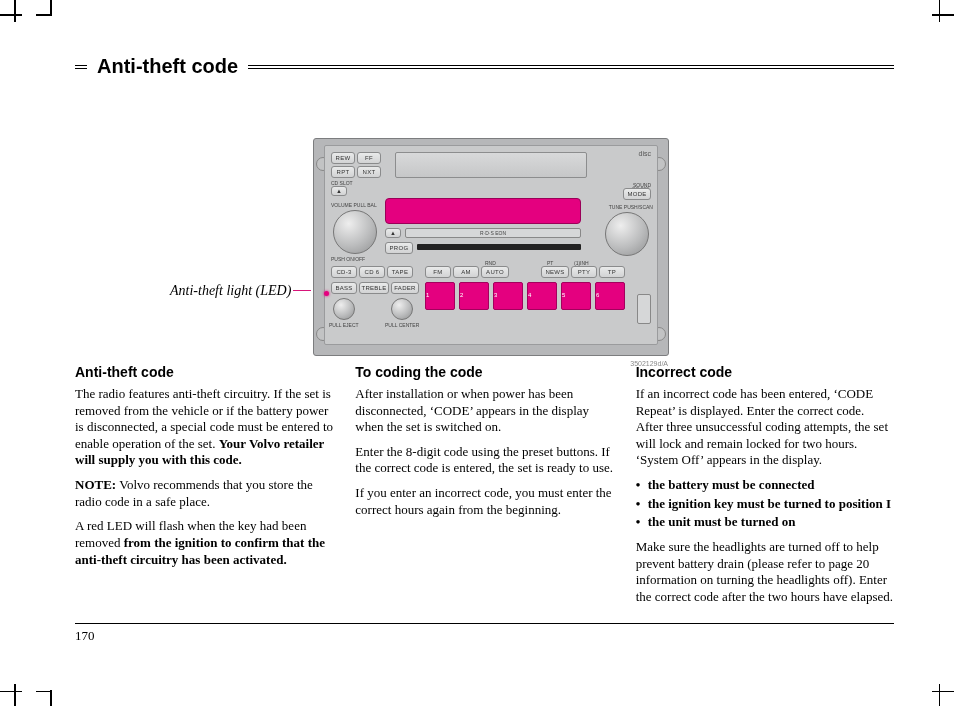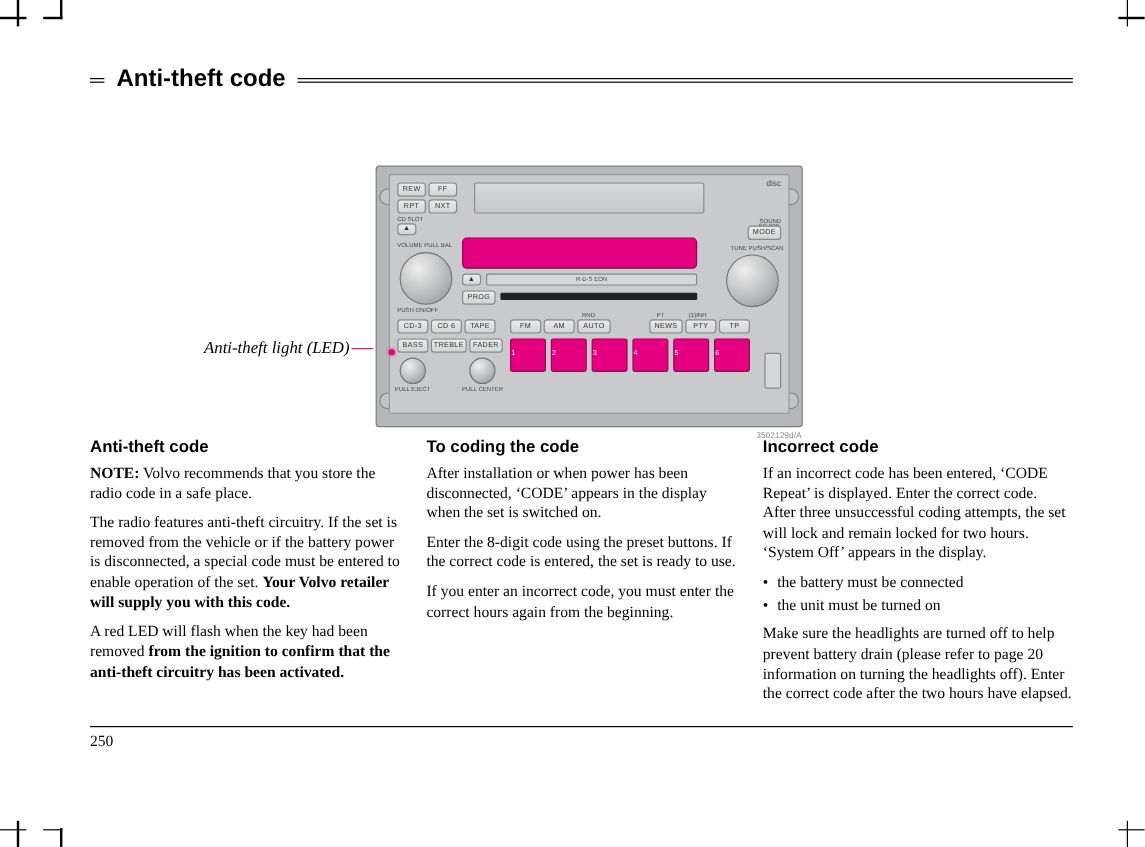--- a/index.html
+++ b/index.html
@@ -81,21 +81,21 @@
   .model{font:5px Arial;color:#555;position:absolute;right:8px;top:40px;}
   .volvo{font:5px Arial;color:#666;position:absolute;left:50%;transform:translateX(-50%);top:13px;letter-spacing:1px;}
   .sub{font:4px Arial;color:#777;position:absolute;left:50%;transform:translateX(-50%);top:19px;}
   .imgnum{position:absolute;right:0;bottom:-12px;font:7px Arial;color:#888;}
 
   
   .columns { display:flex; gap:22px; margin-top:6px; }
   .col { flex:1; font-size:13px; line-height:1.28; }
   .col h3 { font-family: Arial, Helvetica, sans-serif; font-weight:bold; font-size:14px; margin-bottom:4px;}
   .col p { margin-bottom:8px; }
-  .col ul { list-style:none; margin:2px 0 8px 0;}
+  .col ul { list-style:none; margin:2px 0 8px 0;font-weight:bold;}
   .col li { padding-left:12px; position:relative; margin-bottom:2px;}
   .col li::before{content:"•"; position:absolute; left:0; }
   .b{font-weight:bold;}
 
   .pagerule{border-top:1px solid #000; margin-top:10px;width:100%;}
   .pagenum{font-size:13px; margin-top:4px;}
 </style>
 </head>
 <body>
 
@@ -196,36 +196,37 @@
         <span class="label" style="left:60px;top:176px;">PULL CENTER</span>
         <div style="position:absolute;right:6px;top:148px;width:14px;height:30px;border:1px solid #888;border-radius:2px;background:#d6d7d8;"></div>
       </div>
       <span class="imgnum">3502129d/A</span>
     </div>
   </div>
 
   <div class="columns">
     <div class="col">
       <h3>Anti-theft code</h3>
+      <p><span>The radio features anti-theft circuitry. If the set is removed from the vehicle or if the battery power is disconnected, a special code must be entered to enable operation of the set.</span> <span class="b">Your Volvo retailer will supply you with this code.</span></p>
       <p><span class="b">NOTE:</span><span> Volvo recommends that you store the radio code in a safe place.</span></p>
-      <p><span>The radio features anti-theft circuitry. If the set is removed from the vehicle or if the battery power is disconnected, a special code must be entered to enable operation of the set.</span> <span class="b">Your Volvo retailer will supply you with this code.</span></p>
       <p><span>A red LED will flash when the key had been removed </span><span class="b">from the ignition to confirm that the anti-theft circuitry has been activated.</span></p>
     </div>
     <div class="col">
       <h3>To coding the code</h3>
       <p>After installation or when power has been disconnected, ‘CODE’ appears in the display when the set is switched on.</p>
       <p>Enter the 8-digit code using the preset buttons. If the correct code is entered, the set is ready to use.</p>
       <p>If you enter an incorrect code, you must enter the correct hours again from the beginning.</p>
     </div>
     <div class="col">
       <h3>Incorrect code</h3>
       <p>If an incorrect code has been entered, ‘CODE Repeat’ is displayed. Enter the correct code. After three unsuccessful coding attempts, the set will lock and remain locked for two hours. ‘System Off’ appears in the display.</p>
       <ul>
         <li>the battery must be connected</li>
+        <li>the ignition key must be turned to position I</li>
         <li>the unit must be turned on</li>
       </ul>
       <p>Make sure the headlights are turned off to help prevent battery drain (please refer to page 20 information on turning the headlights off). Enter the correct code after the two hours have elapsed.</p>
     </div>
   </div>
 
   <div class="pagerule"></div>
-  <div class="pagenum">250</div>
+  <div class="pagenum">170</div>
 </div>
 
 </body></html>

